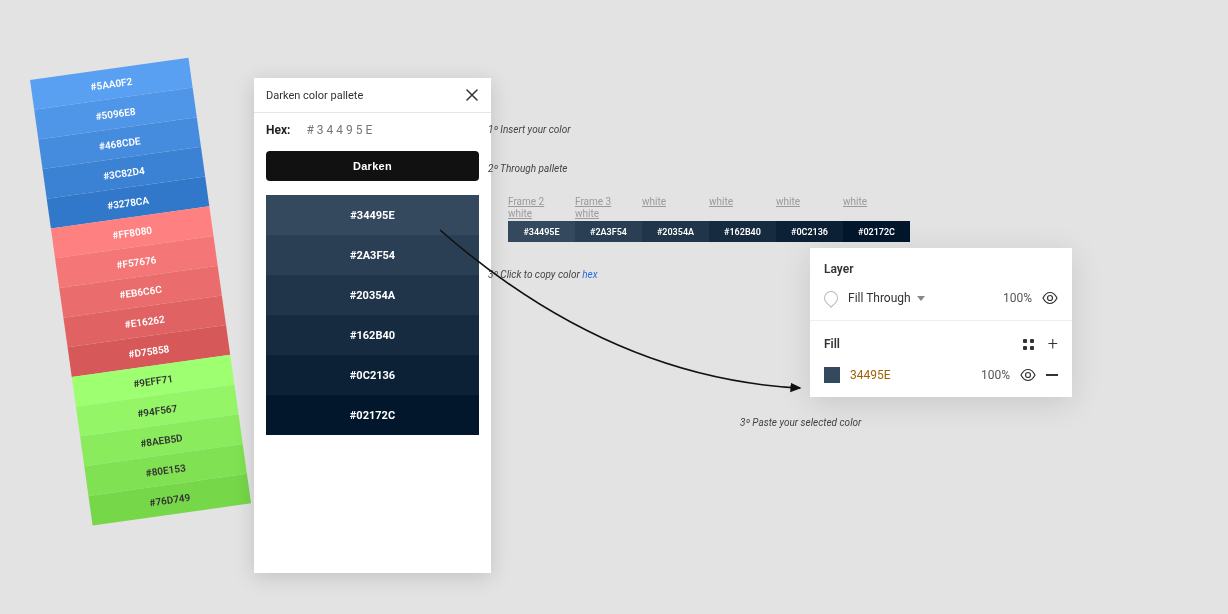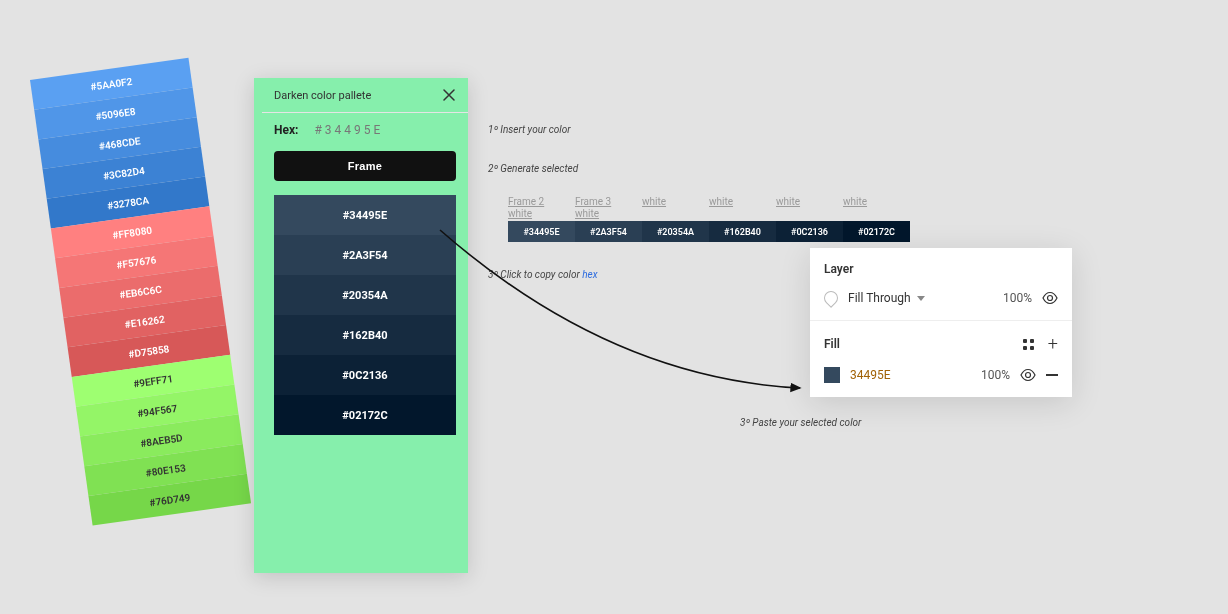--- a/index.html
+++ b/index.html
@@ -30,25 +30,24 @@
     font-weight: 600;
     color: #fff;
   }
   .swatch.dark-text { color: #333; }
 
   
   .dialog {
     position: absolute;
     left: 254px;
     top: 78px;
-    width: 214px;
+    width: 237px;
     height: 495px;
-    background: #86efac;
+    background: #ffffff;
     box-shadow: 0 4px 20px rgba(0,0,0,.15);
-    padding-left: 8px;
   }
   .dialog-header {
     display: flex;
     align-items: center;
     justify-content: space-between;
     padding: 10px 12px;
     border-bottom: 1px solid #e5e5e5;
   }
   .dialog-title { font-size: 11px; color: #333; }
   .close-x {
@@ -225,33 +224,33 @@
     <span class="close-x">
       <svg width="12" height="12" viewBox="0 0 12 12">
           <path d="M1 1 L11 11 M11 1 L1 11" stroke="#333" stroke-width="1.5" stroke-linecap="round"></path>
         </svg>
     </span>
   </div>
   <div class="hex-row">
     <span class="hex-label">Hex:</span>
     <input class="hex-input" value="#34495E" style="">
   </div>
-  <button class="darken-btn">Frame</button>
+  <button class="darken-btn">Darken</button>
   <div class="result-stack" id="result-stack">
       <div class="result-swatch" style="background: rgb(52, 73, 94);">#34495E</div>
       <div class="result-swatch" style="background: rgb(42, 63, 84);">#2A3F54</div>
       <div class="result-swatch" style="background: rgb(32, 53, 74);">#20354A</div>
       <div class="result-swatch" style="background: rgb(22, 43, 64);">#162B40</div>
       <div class="result-swatch" style="background: rgb(12, 33, 54);">#0C2136</div>
       <div class="result-swatch" style="background: rgb(2, 23, 44);">#02172C</div>
     </div>
 </div>
 
 <div class="caption" style="left:488px; top:124px;">1º Insert your color</div>
-<div class="caption" style="left:488px; top:163px;">2º Generate selected</div>
+<div class="caption" style="left:488px; top:163px;">2º Through pallete</div>
 <div class="caption" style="left:488px; top:269px;">
   <span>3º Click to copy color </span><span class="link">hex</span>
 </div>
 <div class="caption" style="left:740px; top:417px;text-align:center;">3º Paste your selected color</div>
 
 <div class="frame-labels" id="frame-labels">
     <div class="col">
       <div>Frame 2</div>
       <div>white</div>
     </div>

